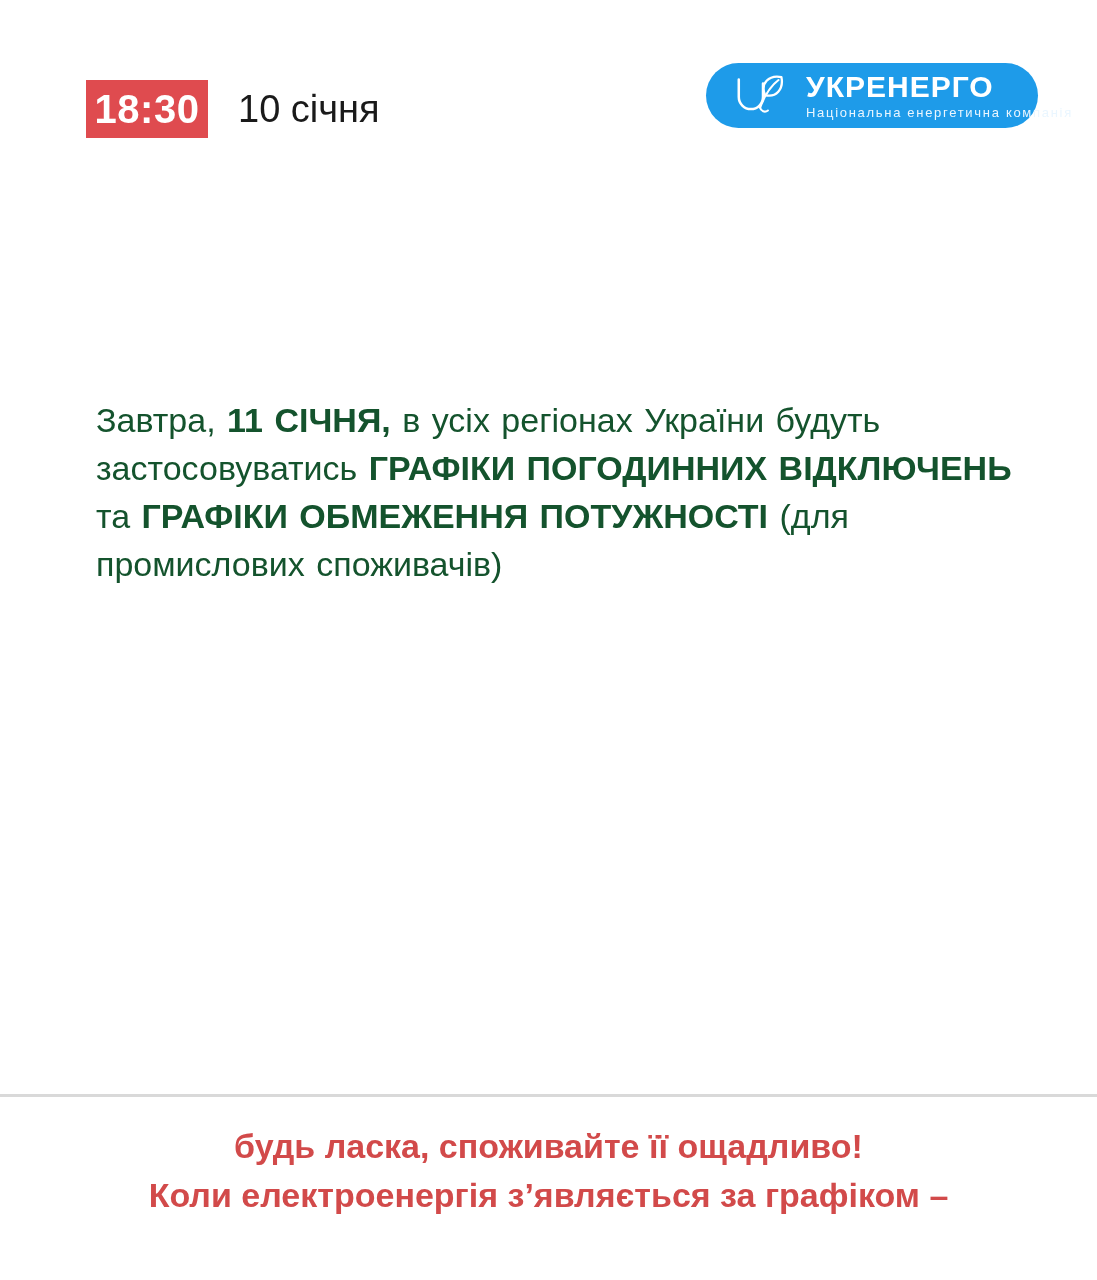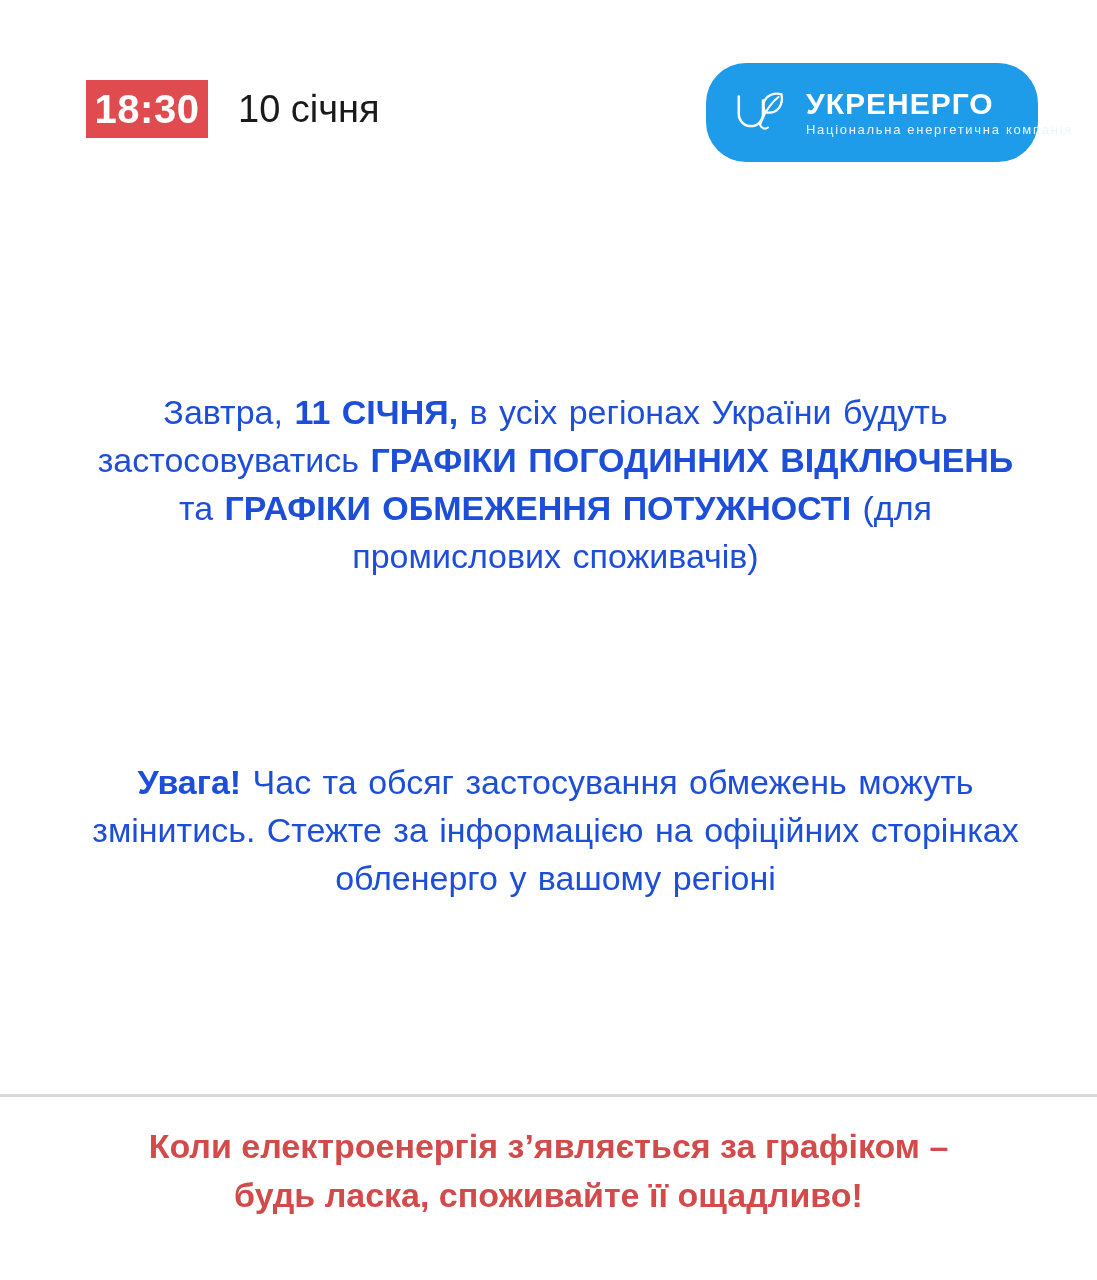--- a/index.html
+++ b/index.html
@@ -17,44 +17,43 @@
     width:122px;height:58px;
     background:var(--badge-red,#df4b4f);
     color:#ffffff;
     font-size:40px;font-weight:bold;
     display:flex;align-items:center;justify-content:center;
     letter-spacing:0.5px;
   }
   .date{margin-left:30px;font-size:38px;color:#1a1a1a;}
   
   .logo{
-    position:absolute;left:706px;top:63px;width:332px;height:99px;
+    position:absolute;left:706px;top:63px;width:332px;height:65px;
     background:var(--logo-blue,#1e9be9);
     border-radius:40px;
     display:flex;align-items:center;
     padding-left:26px;box-sizing:border-box;
   }
   .logo-icon{display:inline-flex;margin-right:12px;}
   .logo-text{display:flex;flex-direction:column;}
   .logo-name{color:#ffffff;font-size:30px;font-weight:bold;letter-spacing:1px;line-height:30px;}
   .logo-subtitle{color:#eaf6ff;font-size:13px;letter-spacing:1.7px;margin-top:3px;white-space:nowrap;}
   
   h1{
     position:absolute;left:88px;top:204px;margin:0;
     font-size:41px;line-height:48px;font-weight:bold;
     color:#0d0d0d;letter-spacing:0.5px;
     -webkit-text-stroke:1.3px #0d0d0d;
   }
   h1 .tline{display:block;}
   
   .para{
-    position:absolute;left:88px;width:935px;margin:0;
-    font-size:34px;line-height:48px;color:#1d4ed8;
+    position:absolute;left:88px;width:935px;margin:8px;
+    font-size:34px;line-height:48px;color:#14532d;
     word-spacing:2px;
-    text-align:center;
   }
   .p1{top:388px;}
   .p2{top:618px;}
   .p3{top:758px;}
   .para .b{font-weight:bold;}
   
   .divider{position:absolute;left:0;top:1094px;width:1097px;height:3px;background:var(--divider-gray,#d9d9d9);}
   .footer{
     position:absolute;left:0;top:1122px;width:1097px;
     text-align:center;
@@ -82,22 +81,21 @@
       </svg>
     </span>
     <span class="logo-text">
       <span class="logo-name">УКРЕНЕРГО</span>
       <span class="logo-subtitle">Національна енергетична компанія</span>
     </span>
   </div>
 
 
   <p class="para p1"><span>Завтра, </span><span class="b">11 СІЧНЯ,</span><span> в усіх регіонах України будуть застосовуватись </span><span class="b">ГРАФІКИ ПОГОДИННИХ ВІДКЛЮЧЕНЬ</span><span> та </span><span class="b">ГРАФІКИ ОБМЕЖЕННЯ ПОТУЖНОСТІ</span><span> (для промислових споживачів)</span></p>
-  <p class="para p3"><span class="b">Увага!</span><span> Час та обсяг застосування обмежень можуть змінитись. Стежте за інформацією на офіційних сторінках обленерго у вашому регіоні</span></p>
 
   <div class="divider"></div>
 
   <div class="footer">
+    <div>будь ласка, споживайте її ощадливо!</div>
     <div>Коли електроенергія з’являється за графіком –</div>
-    <div>будь ласка, споживайте її ощадливо!</div>
   </div>
 
 </div>
 
 </body></html>

